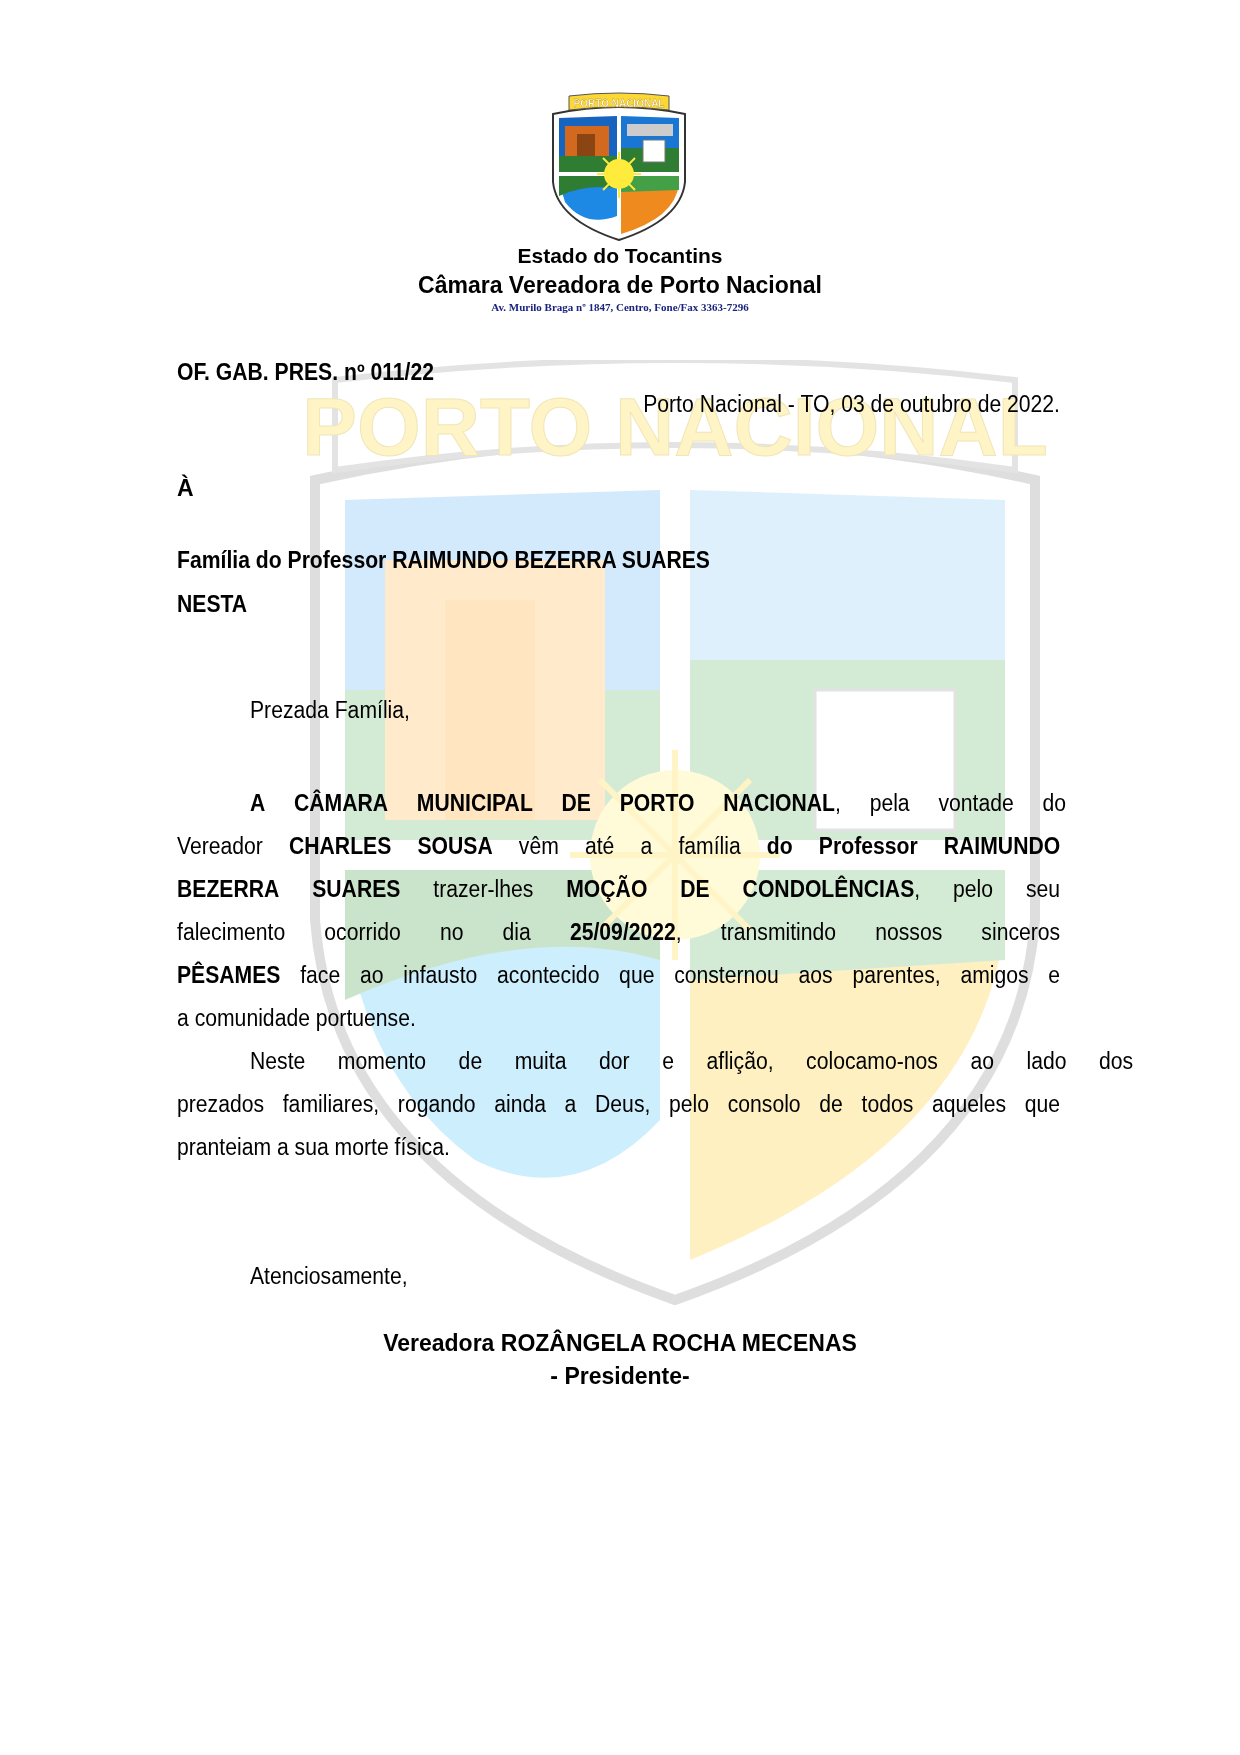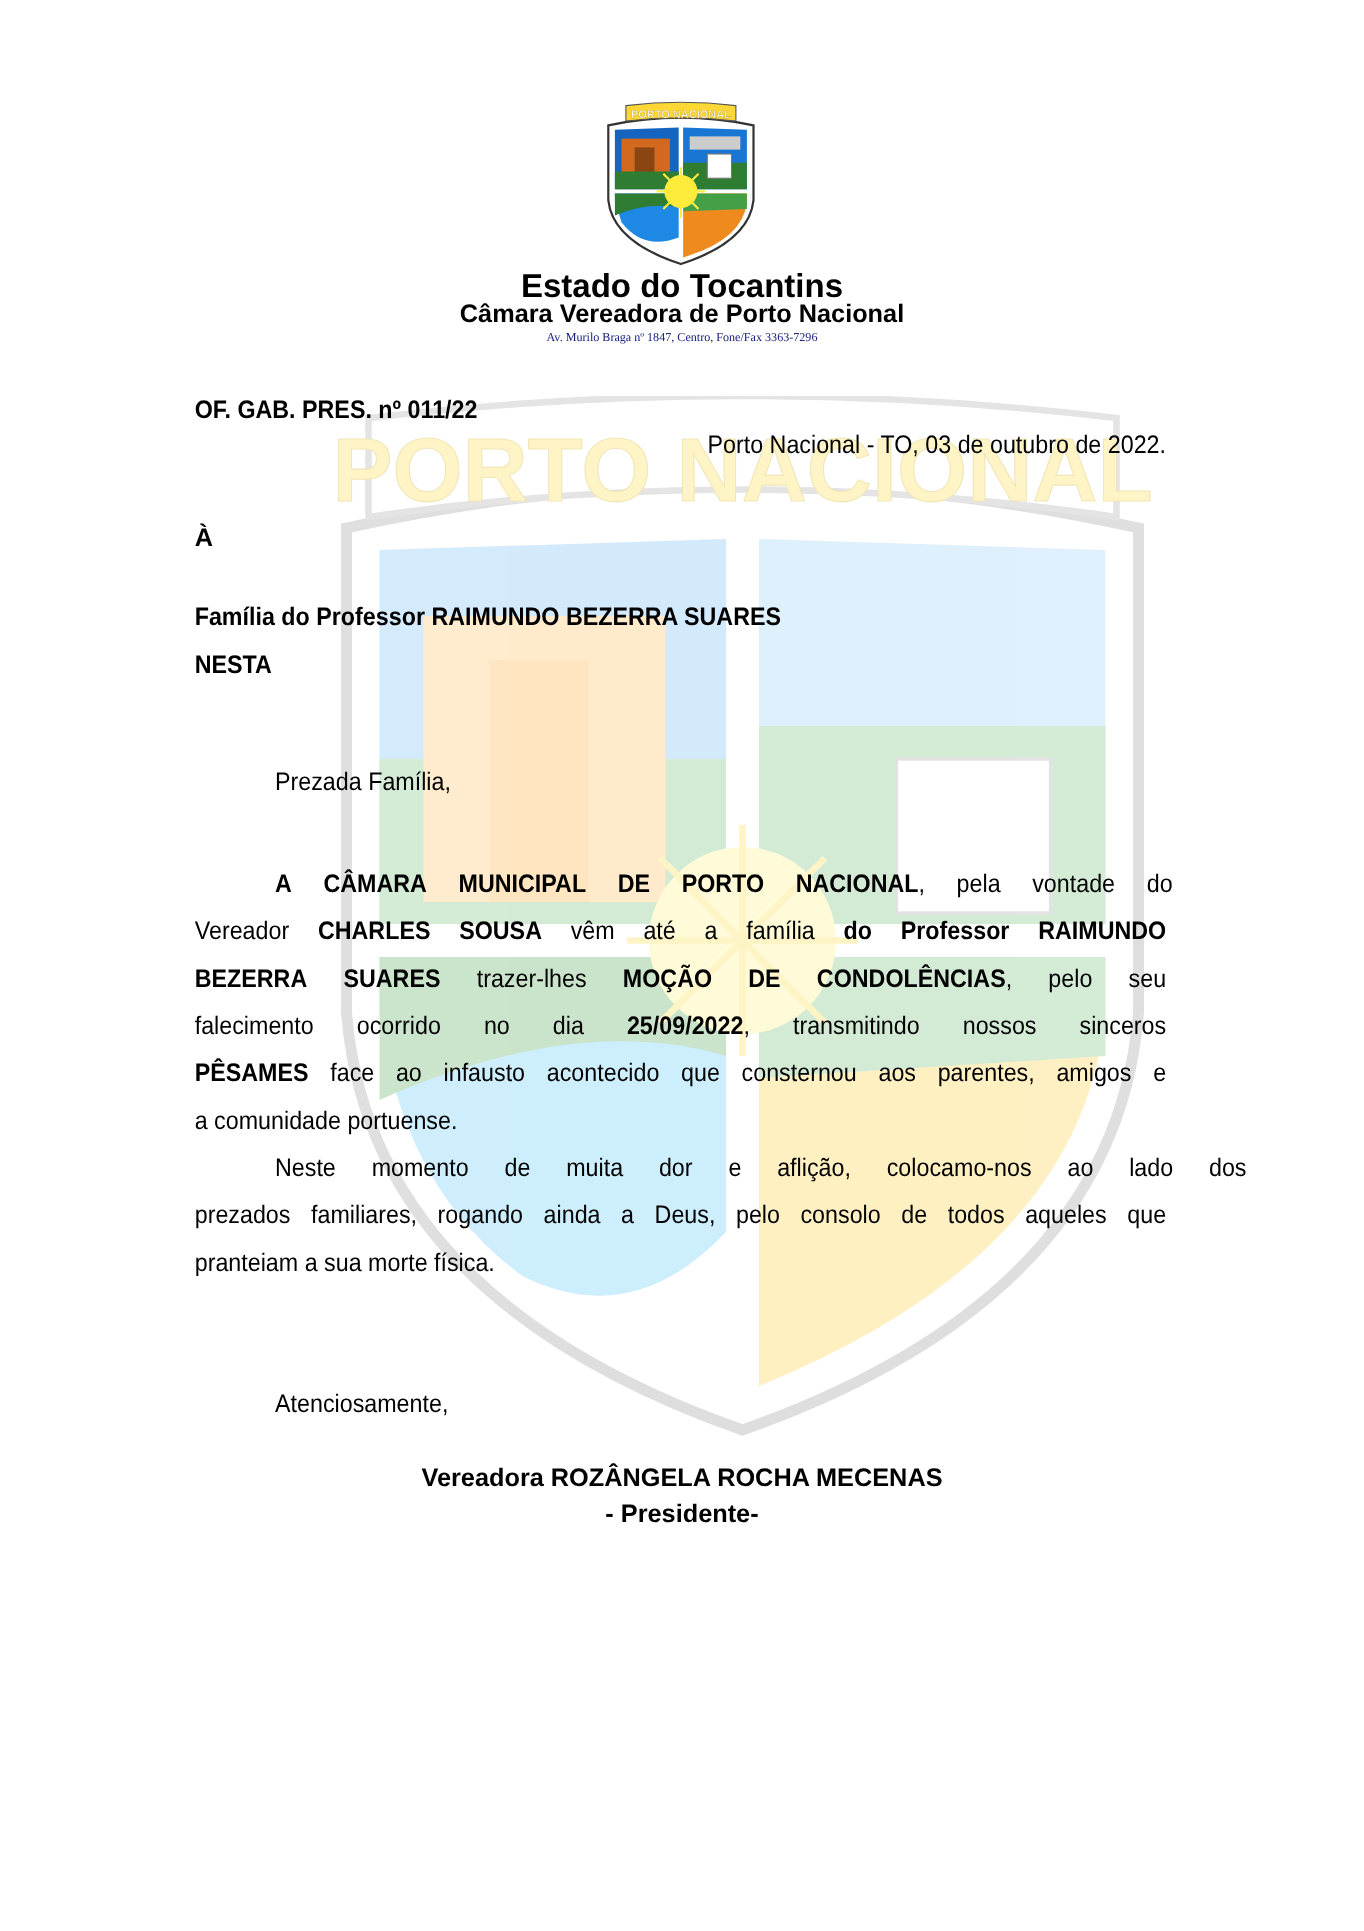--- a/index.html
+++ b/index.html
@@ -1,22 +1,22 @@
 <!DOCTYPE html>
 <html><head>
 <meta charset="utf-8">
 <style>
   html, body { margin: 0; padding: 0; background: #ffffff; }
   body { width: 1240px; height: 1755px; position: relative; overflow: hidden; font-family: "Liberation Sans", sans-serif; color: #000; }
   .wm { position: absolute; left: 275px; top: 360px; width: 800px; height: 960px; z-index: 0; }
   .logo { position: absolute; left: 545px; top: 92px; width: 148px; height: 150px; z-index: 1; }
   .hdr { position: absolute; left: 0; width: 1240px; text-align: center; font-weight: bold; z-index: 2; }
-  .h1 { top: 244px; font-size: 30px; }
+  .h1 { top: 244px; font-size: 21px; }
   .h2 { top: 272px; font-size: 23px; }
-  .addr { position: absolute; top: 301px; left: 0; width: 1240px; text-align: center; font-family: "Liberation Serif", serif; font-size: 11px; color: #1a237e; z-index: 2; }
+  .addr { position: absolute; top: 301px; left: 0; width: 1240px; text-align: center; font-family: "Liberation Serif", serif; font-size: 11px; color: #1a237e; z-index: 2; font-weight: bold; }
   .txt { position: absolute; z-index: 2; font-size: 23px; line-height: 28px; }
   .cond { font-family: "Liberation Sans Narrow", "Liberation Sans", sans-serif; }
   .b { font-weight: bold; }
   .oficio { left: 177px; top: 358px; transform: scaleX(0.92); transform-origin: left; }
   .date { left: 570px; top: 390px; width: 490px; text-align: right; transform: scaleX(0.92); transform-origin: right; }
   .body { position: absolute; left: 177px; width: 883px; z-index: 2; font-size: 23px; }
   .line { position: absolute; left: 0; width: 883px; height: 30px; white-space: nowrap; display: flex; justify-content: space-between; transform: scaleX(0.92); transform-origin: left; width: 960px; }
   .line.left { justify-content: flex-start; }
   .line span.w { white-space: pre; }
   .sig { position: absolute; left: 0; width: 1240px; text-align: center; font-weight: bold; font-size: 23px; z-index: 2; }

